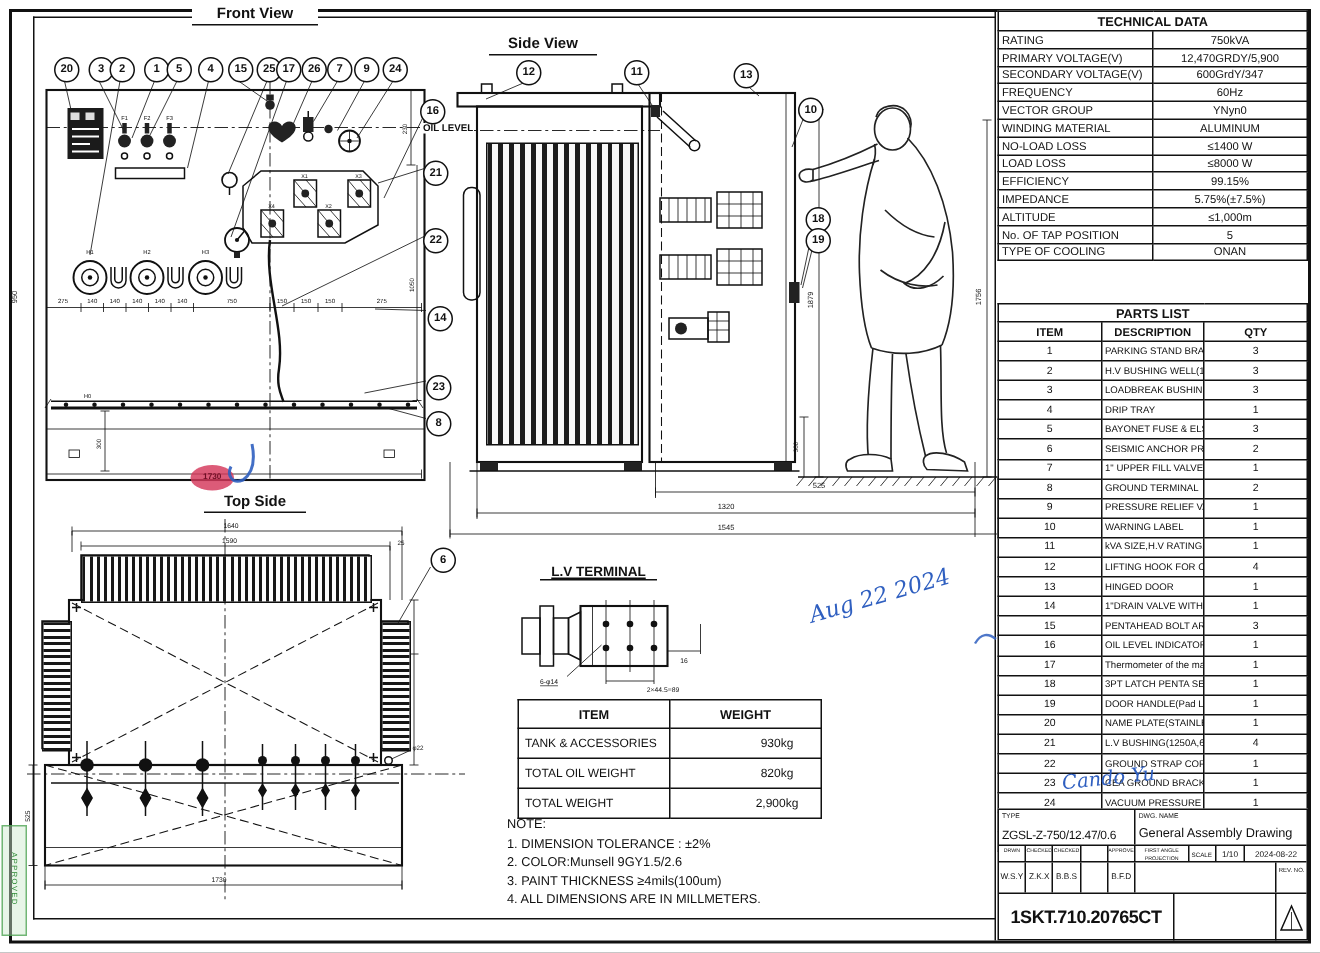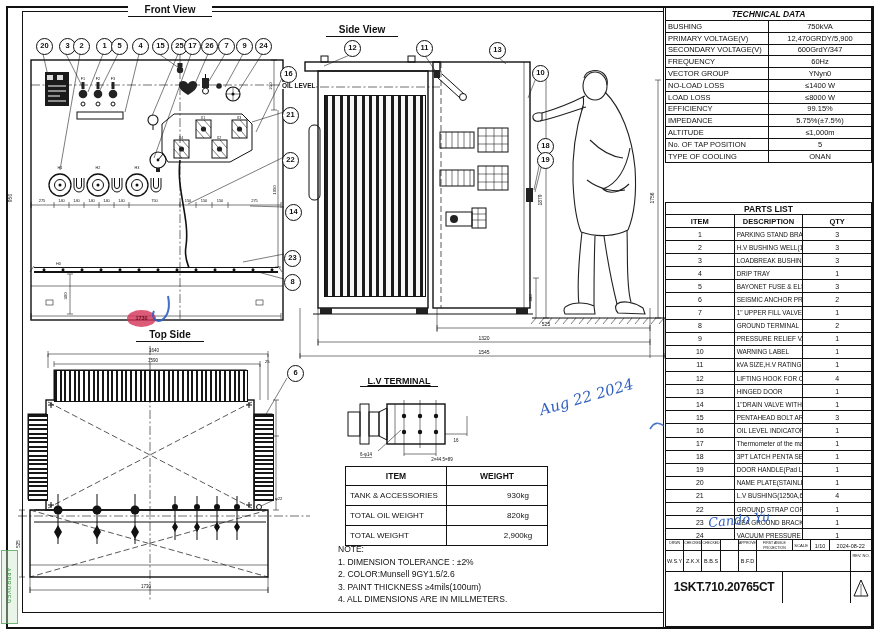--- a/index.html
+++ b/index.html
@@ -18,21 +18,21 @@
   svg{position:absolute;overflow:visible;}
   svg text{font-family:"Liberation Sans",sans-serif;fill:#111;}
   .cl{stroke:#111;stroke-width:.6;stroke-dasharray:9 2.5 2 2.5;}
   .dash{stroke:#111;stroke-width:.7;stroke-dasharray:6 3;}
   .thin{stroke:#111;stroke-width:.55;}
   .med{stroke:#111;stroke-width:1;}
   .thick{stroke:#111;stroke-width:1.4;}
   .grid{border-collapse:collapse;position:absolute;background:#fff;z-index:2;table-layout:fixed;}
   .grid th,.grid td{border:1px solid #111;padding:0 2px;white-space:nowrap;overflow:hidden;}
   .tech{left:665px;top:7px;width:207px;font-size:7.5px;border:1.5px solid #111;}
-  .tech th{font-size:8.5px;height:12px;text-align:center;font-style:italic;}
+  .tech th{font-size:8.5px;height:12px;text-align:center;}
   .tech td{height:10.8px;}
   .tech td.v{text-align:center;width:80px;}
   .parts{left:665px;top:202px;width:207px;font-size:7px;border:1.5px solid #111;}
   .parts th.t{font-size:8.5px;height:11px;text-align:center;}
   .parts th{height:12px;text-align:center;font-size:7.5px;}
   .parts td{height:12.1px;text-align:center;}
   .parts td.d{text-align:left;font-size:6.4px;}
   .parts .ci{width:24px;}.parts .cq{width:26px;}
   .weights{left:345px;top:466px;width:203px;font-size:8px;border:1.5px solid #111;}
   .weights th{height:18px;text-align:center;font-size:8.5px;}
@@ -470,38 +470,42 @@
     <div>3. PAINT THICKNESS  ≥4mils(100um)</div>
     <div>4. ALL DIMENSIONS ARE IN MILLMETERS.</div>
   </div>
 
   <table class="grid tech">
     <tbody>
         <tr>
           <th colspan="2">TECHNICAL DATA</th>
         </tr>
     <tr>
-          <td>BUSHING</td>
+          <td>RATING</td>
           <td class="v">750kVA</td>
         </tr>
     <tr>
           <td>PRIMARY VOLTAGE(V)</td>
           <td class="v">12,470GRDY/5,900</td>
         </tr>
     <tr>
           <td>SECONDARY VOLTAGE(V)</td>
           <td class="v">600GrdY/347</td>
         </tr>
     <tr>
           <td>FREQUENCY</td>
           <td class="v">60Hz</td>
         </tr>
     <tr>
           <td>VECTOR GROUP</td>
           <td class="v">YNyn0</td>
+        </tr>
+    <tr>
+          <td>WINDING MATERIAL</td>
+          <td class="v">ALUMINUM</td>
         </tr>
     <tr>
           <td>NO-LOAD LOSS</td>
           <td class="v">≤1400 W</td>
         </tr>
     <tr>
           <td>LOAD LOSS</td>
           <td class="v">≤8000 W</td>
         </tr>
     <tr>
@@ -664,20 +668,30 @@
         </tr>
     <tr>
           <td class="ci">26</td>
           <td class="d">IFD</td>
           <td class="cq">1</td>
         </tr>
   </tbody>
     </table>
 
   <div class="tb">
+    <div class="tbr" style="height:24px;">
+      <div style="width:92px;">
+        <span class="tbl">TYPE</span>
+        <span class="tbv1">ZGSL-Z-750/12.47/0.6</span>
+      </div>
+      <div class="last" style="width:115px;">
+        <span class="tbl">DWG. NAME</span>
+        <span class="tbv2">General Assembly Drawing</span>
+      </div>
+    </div>
     <div class="tbr" style="height:11px;">
       <div class="tinyc" style="width:18.4px;">DRWN</div>
       <div class="tinyc" style="width:18.4px;">CHECKED</div>
       <div class="tinyc" style="width:18.4px;">CHECKED</div>
       <div class="tinyc" style="width:18.4px;"></div>
       <div class="tinyc" style="width:18.4px;">APPROVED</div>
       <div class="tinyc" style="width:36px;">FIRST ANGLE PROJECTION</div>
       <div class="tinyc" style="width:18px;font-size:4.2px;line-height:10px;">SCALE</div>
       <div class="tinyc" style="width:20px;font-size:5.5px;line-height:10px;">1/10</div>
       <div class="tinyc last" style="width:41px;font-size:5.5px;line-height:10px;">2024-08-22</div>

